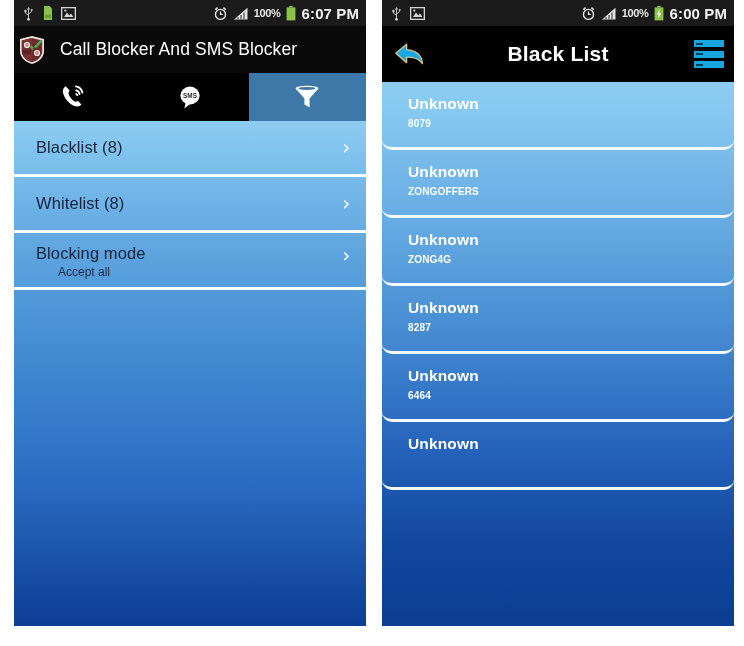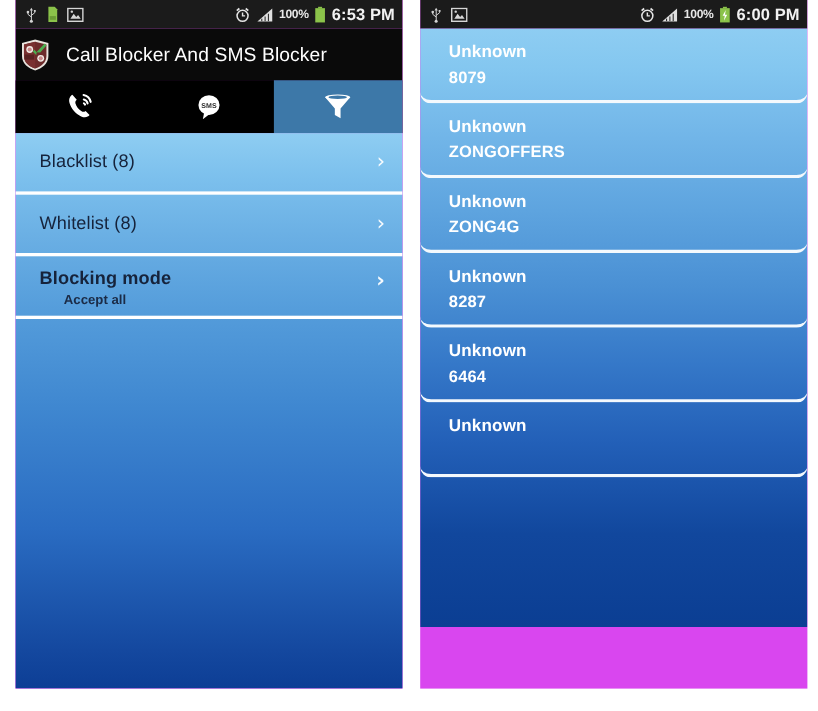--- a/index.html
+++ b/index.html
@@ -19,21 +19,21 @@
     background: #ffffff;
   }
 
   
   .phone {
     position: absolute;
     top: 0;
     width: 352px;
     height: 626px;
     overflow: hidden;
-    background: #d946ef;
+    background: #fdba74;
   }
   .phone.left  { left: 14px; }
   .phone.right { left: 382px; }
 
   
   .statusbar {
     position: relative;
     height: 26px;
     background: #1b1b1b;
     display: flex;
@@ -111,21 +111,21 @@
   .lrow {
     position: relative;
     box-sizing: border-box;
     padding: 0 16px 0 22px;
     display: flex;
     align-items: center;
     border-bottom: 3px solid #ffffff;
     gap: 39px;
   }
   .lrow-1, .lrow-2 { height: 56px; }
-  .lrow-3 { height: 57px; align-items: flex-start; padding-top: 11px; font-weight: bold; }
+  .lrow-3 { height: 57px; align-items: flex-start; padding-top: 11px; }
   .lrow-text { flex: 1 1 auto; }
   .lrow-title {
     color: #16233b;
     font-size: 16.5px;
     line-height: 1.1;
     letter-spacing: 0.1px;
   }
   .lrow-sub {
     color: #1b2b46;
     font-size: 12px;
@@ -217,21 +217,21 @@
   }
   .rrow-name {
     color: #ffffff;
     font-size: 15.5px;
     font-weight: bold;
     line-height: 1.15;
     letter-spacing: 0.15px;
   }
   .rrow-num {
     color: #ffffff;
-    font-size: 15px;
+    font-size: 10px;
     font-weight: bold;
     line-height: 1.15;
     letter-spacing: 0.15px;
     margin-top: 5px;
     display: flex;
     align-items: center;
   }
   .redaction {
     display: inline-block;
     width: 44px;
@@ -279,21 +279,21 @@
           <path d="M1 12.5 L14.5 12.5 L14.5 0.8 Z" fill="#e0e0e0"></path>
           <path d="M5 10 L5 12.2" stroke="#1b1b1b" stroke-width="0.9"></path>
           <path d="M8 8 L8 12.2" stroke="#1b1b1b" stroke-width="0.9"></path>
           <path d="M11 5.5 L11 12.2" stroke="#1b1b1b" stroke-width="0.9"></path>
         </svg>
         <span class="sb-pct">100%</span>
         <svg class="sb-icon" width="10" height="15" viewBox="0 0 10 15">
           <rect x="3.2" y="0" width="3.6" height="1.6" fill="#8bc34a"></rect>
           <rect x="0.6" y="1.4" width="8.8" height="13" fill="#8bc34a"></rect>
         </svg>
-        <span class="sb-time">6:53 PM</span>
+        <span class="sb-time">6:07 PM</span>
       </div>
     </div>
 
     <div class="appbar">
       <svg class="app-icon" viewBox="0 0 28 30">
         <path d="M14 1 L26 4 V16 C26 23 20 27.5 14 29 C8 27.5 2 23 2 16 V4 Z" fill="#e9e4de"></path>
         <path d="M14 3 L24.2 5.5 V16 C24.2 22 19.2 25.9 14 27.2 C8.8 25.9 3.8 22 3.8 16 V5.5 Z" fill="#6d2b2b"></path>
         <path d="M14 3 L14 27.2 C8.8 25.9 3.8 22 3.8 16 V5.5 Z" fill="#7a3030"></path>
         <circle cx="9" cy="10" r="3.1" fill="#f3ece6"></circle>
         <circle cx="9" cy="10" r="1.9" fill="#c98b8b"></circle>
@@ -389,20 +389,33 @@
         <span class="sb-pct">100%</span>
         <svg class="sb-icon" width="10" height="15" viewBox="0 0 10 15">
           <rect x="3.2" y="0" width="3.6" height="1.6" fill="#8bc34a"></rect>
           <rect x="0.6" y="1.4" width="8.8" height="13" fill="#8bc34a"></rect>
           <path d="M5.8 3.2 L2.9 8.4 H4.9 L4.1 12.8 L7.1 7.3 H5.1 Z" fill="#ffffff"></path>
         </svg>
         <span class="sb-time">6:00 PM</span>
       </div>
     </div>
 
+    <div class="titlebar">
+      <div class="back-btn">
+        <svg width="38" height="30" viewBox="0 0 38 30">
+          <path d="M12.6 5.2 L1.8 14.2 L12.6 23.6 V18.2 C19.6 17.6 24.6 19.4 28.4 24.6 C27.8 16.4 22.4 11.4 12.6 10.6 Z" fill="#18a7e2" stroke="#cfc08a" stroke-width="1.4" stroke-linejoin="round"></path>
+        </svg>
+      </div>
+      <div class="title-text">Black List</div>
+      <div class="menu-btn">
+        <div class="menu-bar"></div>
+        <div class="menu-bar"></div>
+        <div class="menu-bar"></div>
+      </div>
+    </div>
 
     <div class="right-body">
       <div class="rrow">
         <div class="rrow-name">Unknown</div>
         <div class="rrow-num">8079</div>
       </div>
       <div class="rrow">
         <div class="rrow-name">Unknown</div>
         <div class="rrow-num">ZONGOFFERS</div>
       </div>

